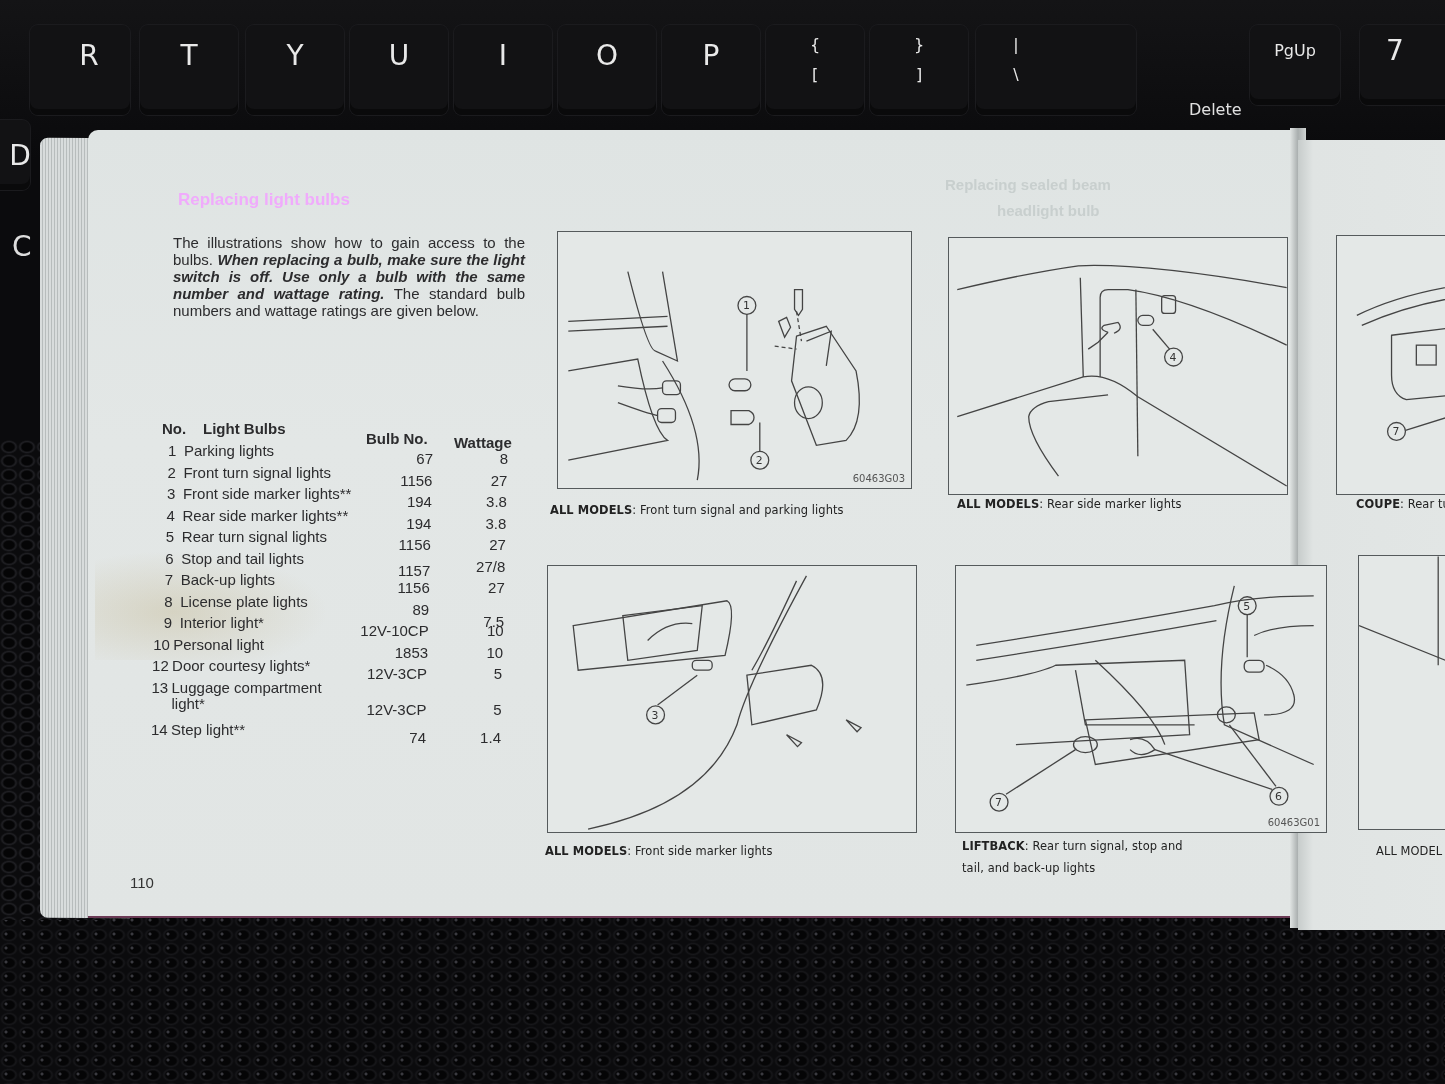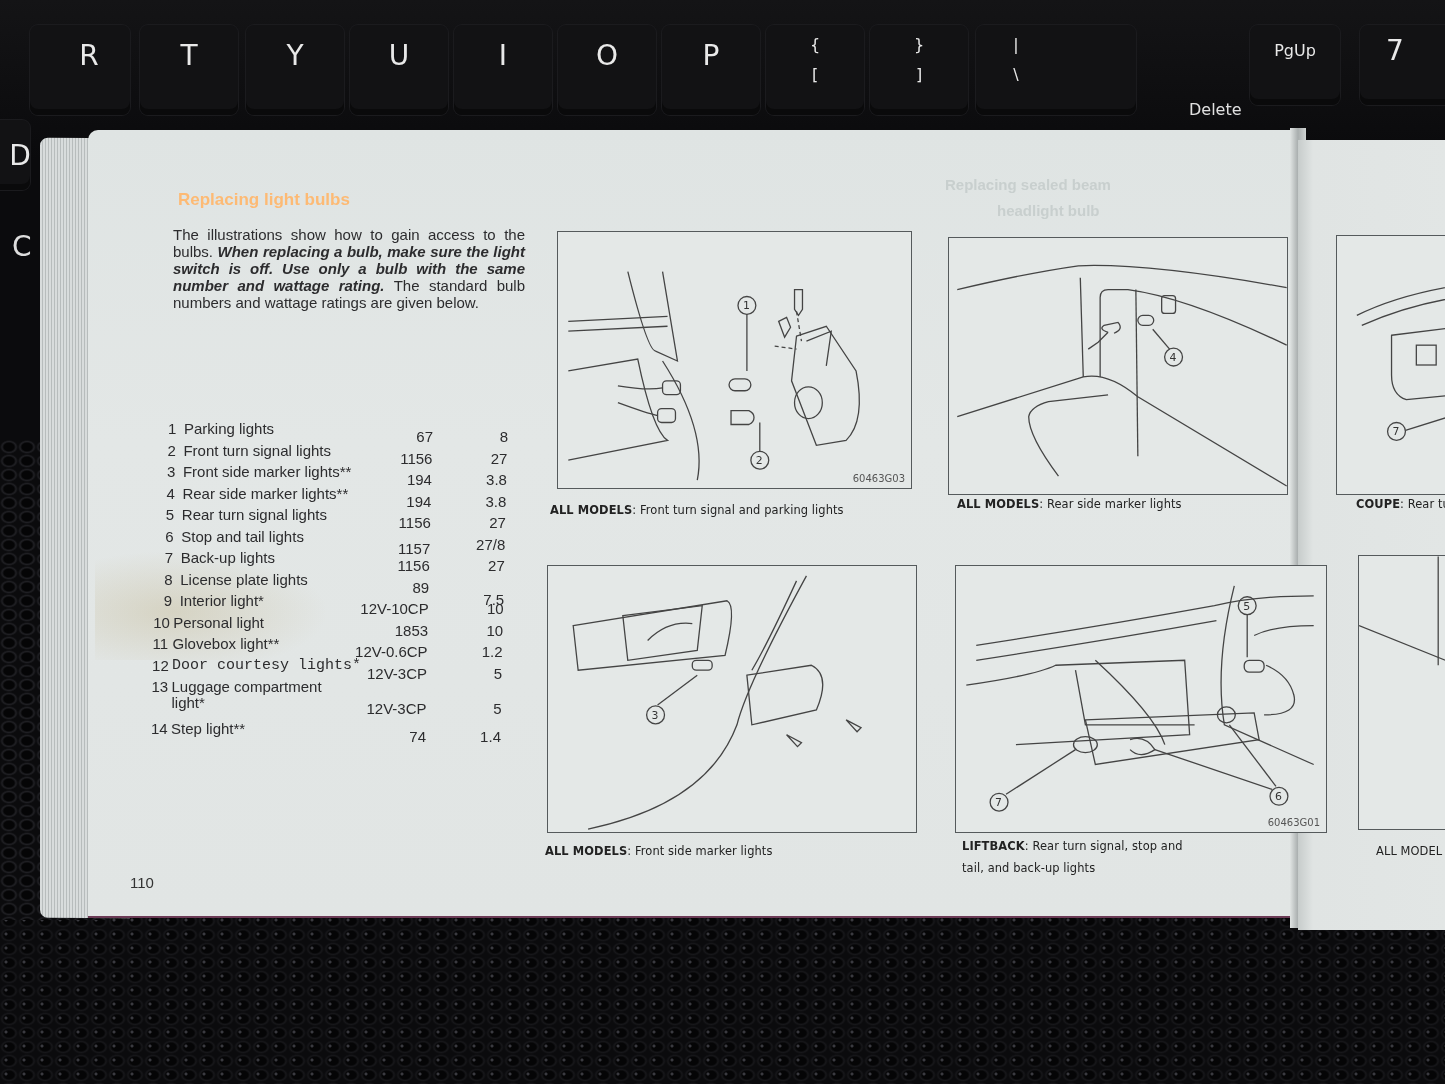--- a/index.html
+++ b/index.html
@@ -58,21 +58,21 @@
     position: absolute; left: 1258px; top: 12px; width: 150px; height: 790px;
     background: linear-gradient(90deg, #c7cccb 0%, #e0e4e3 10%, #e2e6e5 100%);
   }
   .gutter {
     position: absolute; left: 1250px; top: 0; width: 16px; height: 800px;
     background: linear-gradient(90deg, #e0e4e3, #a9aeae 50%, #d0d4d3);
   }
 
   
   .text-col { position: absolute; left: 135px; top: 190px; width: 390px; color: #2c2c2e; }
-  .heading { font-size: 17px; font-weight: bold; color: #fdba74; margin-bottom: 16px; margin-left: 43px; }
+  .heading { font-size: 17px; font-weight: bold; color: #f0abfc; margin-bottom: 24px; margin-left: 43px; }
   .para { font-size: 15px; line-height: 17px; margin-left: 38px; margin-bottom: 6px; text-align: justify; }
   .para em { font-weight: bold; font-style: italic; }
 
   .tbl { position: absolute; left: 158px; top: 420px; width: 370px; color: #2c2c2e; font-size: 15px; }
   .tbl-head { position: relative; height: 22px; font-weight: bold; }
   .tbl-head span { position: absolute; top: 0; }
   .row { position: relative; height: 21.5px; }
   .row span { position: absolute; top: 0; white-space: nowrap; }
   .c-no { left: 10px; }
   .c-name { left: 26px; }
@@ -169,20 +169,26 @@
 
 <div class="ghost" style="left:945px;top:176px;">Replacing sealed beam</div>
 <div class="ghost" style="left:997px;top:202px;">headlight bulb</div>
 
 <div class="text-col">
   <div class="heading">Replacing light bulbs</div>
   <p class="para"><span>The illustrations show how to gain access to the bulbs. </span><em>When replacing a bulb, make sure the light switch is off. Use only a bulb with the same number and wattage rating.</em><span> The standard bulb numbers and wattage ratings are given below.</span></p>
 </div>
 
 <div class="tbl">
+  <div class="tbl-head">
+    <span style="left:4px;">No.</span>
+    <span style="left:45px;">Light Bulbs</span>
+    <span style="left:208px;top:10px;">Bulb No.</span>
+    <span style="left:296px;top:14px;">Wattage</span>
+  </div>
   <div id="rows">
       <div class="row" style="transform: translateX(0px);">
         <span class="c-no">1</span>
         <span class="c-name">Parking lights</span>
         <span class="c-bulb" style="top: 8px;">67</span>
         <span class="c-watt" style="top: 8px;">8</span>
       </div>
       <div class="row" style="transform: translateX(-0.54px);">
         <span class="c-no">2</span>
         <span class="c-name">Front turn signal lights</span>
@@ -230,29 +236,23 @@
         <span class="c-name">Interior light*</span>
         <span class="c-bulb" style="top: 8px;">12V-10CP</span>
         <span class="c-watt" style="top: 8px;">10</span>
       </div>
       <div class="row" style="transform: translateX(-4.86px);">
         <span class="c-no" style="left: 0px;">10</span>
         <span class="c-name" style="left: 20px;">Personal light</span>
         <span class="c-bulb" style="top: 8px;">1853</span>
         <span class="c-watt" style="top: 8px;">10</span>
       </div>
-      <div class="row" style="transform: translateX(-5.4px);">
-        <span class="c-no" style="left: 0px;">11</span>
-        <span class="c-name" style="left: 20px;">Glovebox light**</span>
-        <span class="c-bulb" style="top: 8px;">12V-0.6CP</span>
-        <span class="c-watt" style="top: 8px;">1.2</span>
-      </div>
       <div class="row" style="transform: translateX(-5.94px);">
         <span class="c-no" style="left: 0px;">12</span>
-        <span class="c-name" style="left: 20px; font-family: Liberation Mono, monospace;">Door courtesy lights*</span>
+        <span class="c-name" style="left: 20px;">Door courtesy lights*</span>
         <span class="c-bulb" style="top: 8px;">12V-3CP</span>
         <span class="c-watt" style="top: 8px;">5</span>
       </div>
       <div class="row" style="height: 42px; transform: translateX(-6.48px);">
         <span class="c-no" style="left: 0px;">13</span>
         <span class="c-name" style="left: 20px;">Luggage compartment</span>
         <span class="c-bulb" style="top: 22px;">12V-3CP</span>
         <span class="c-watt" style="top: 22px;">5</span>
         <span style="left: 20px; top: 16px;">light*</span>
       </div>

